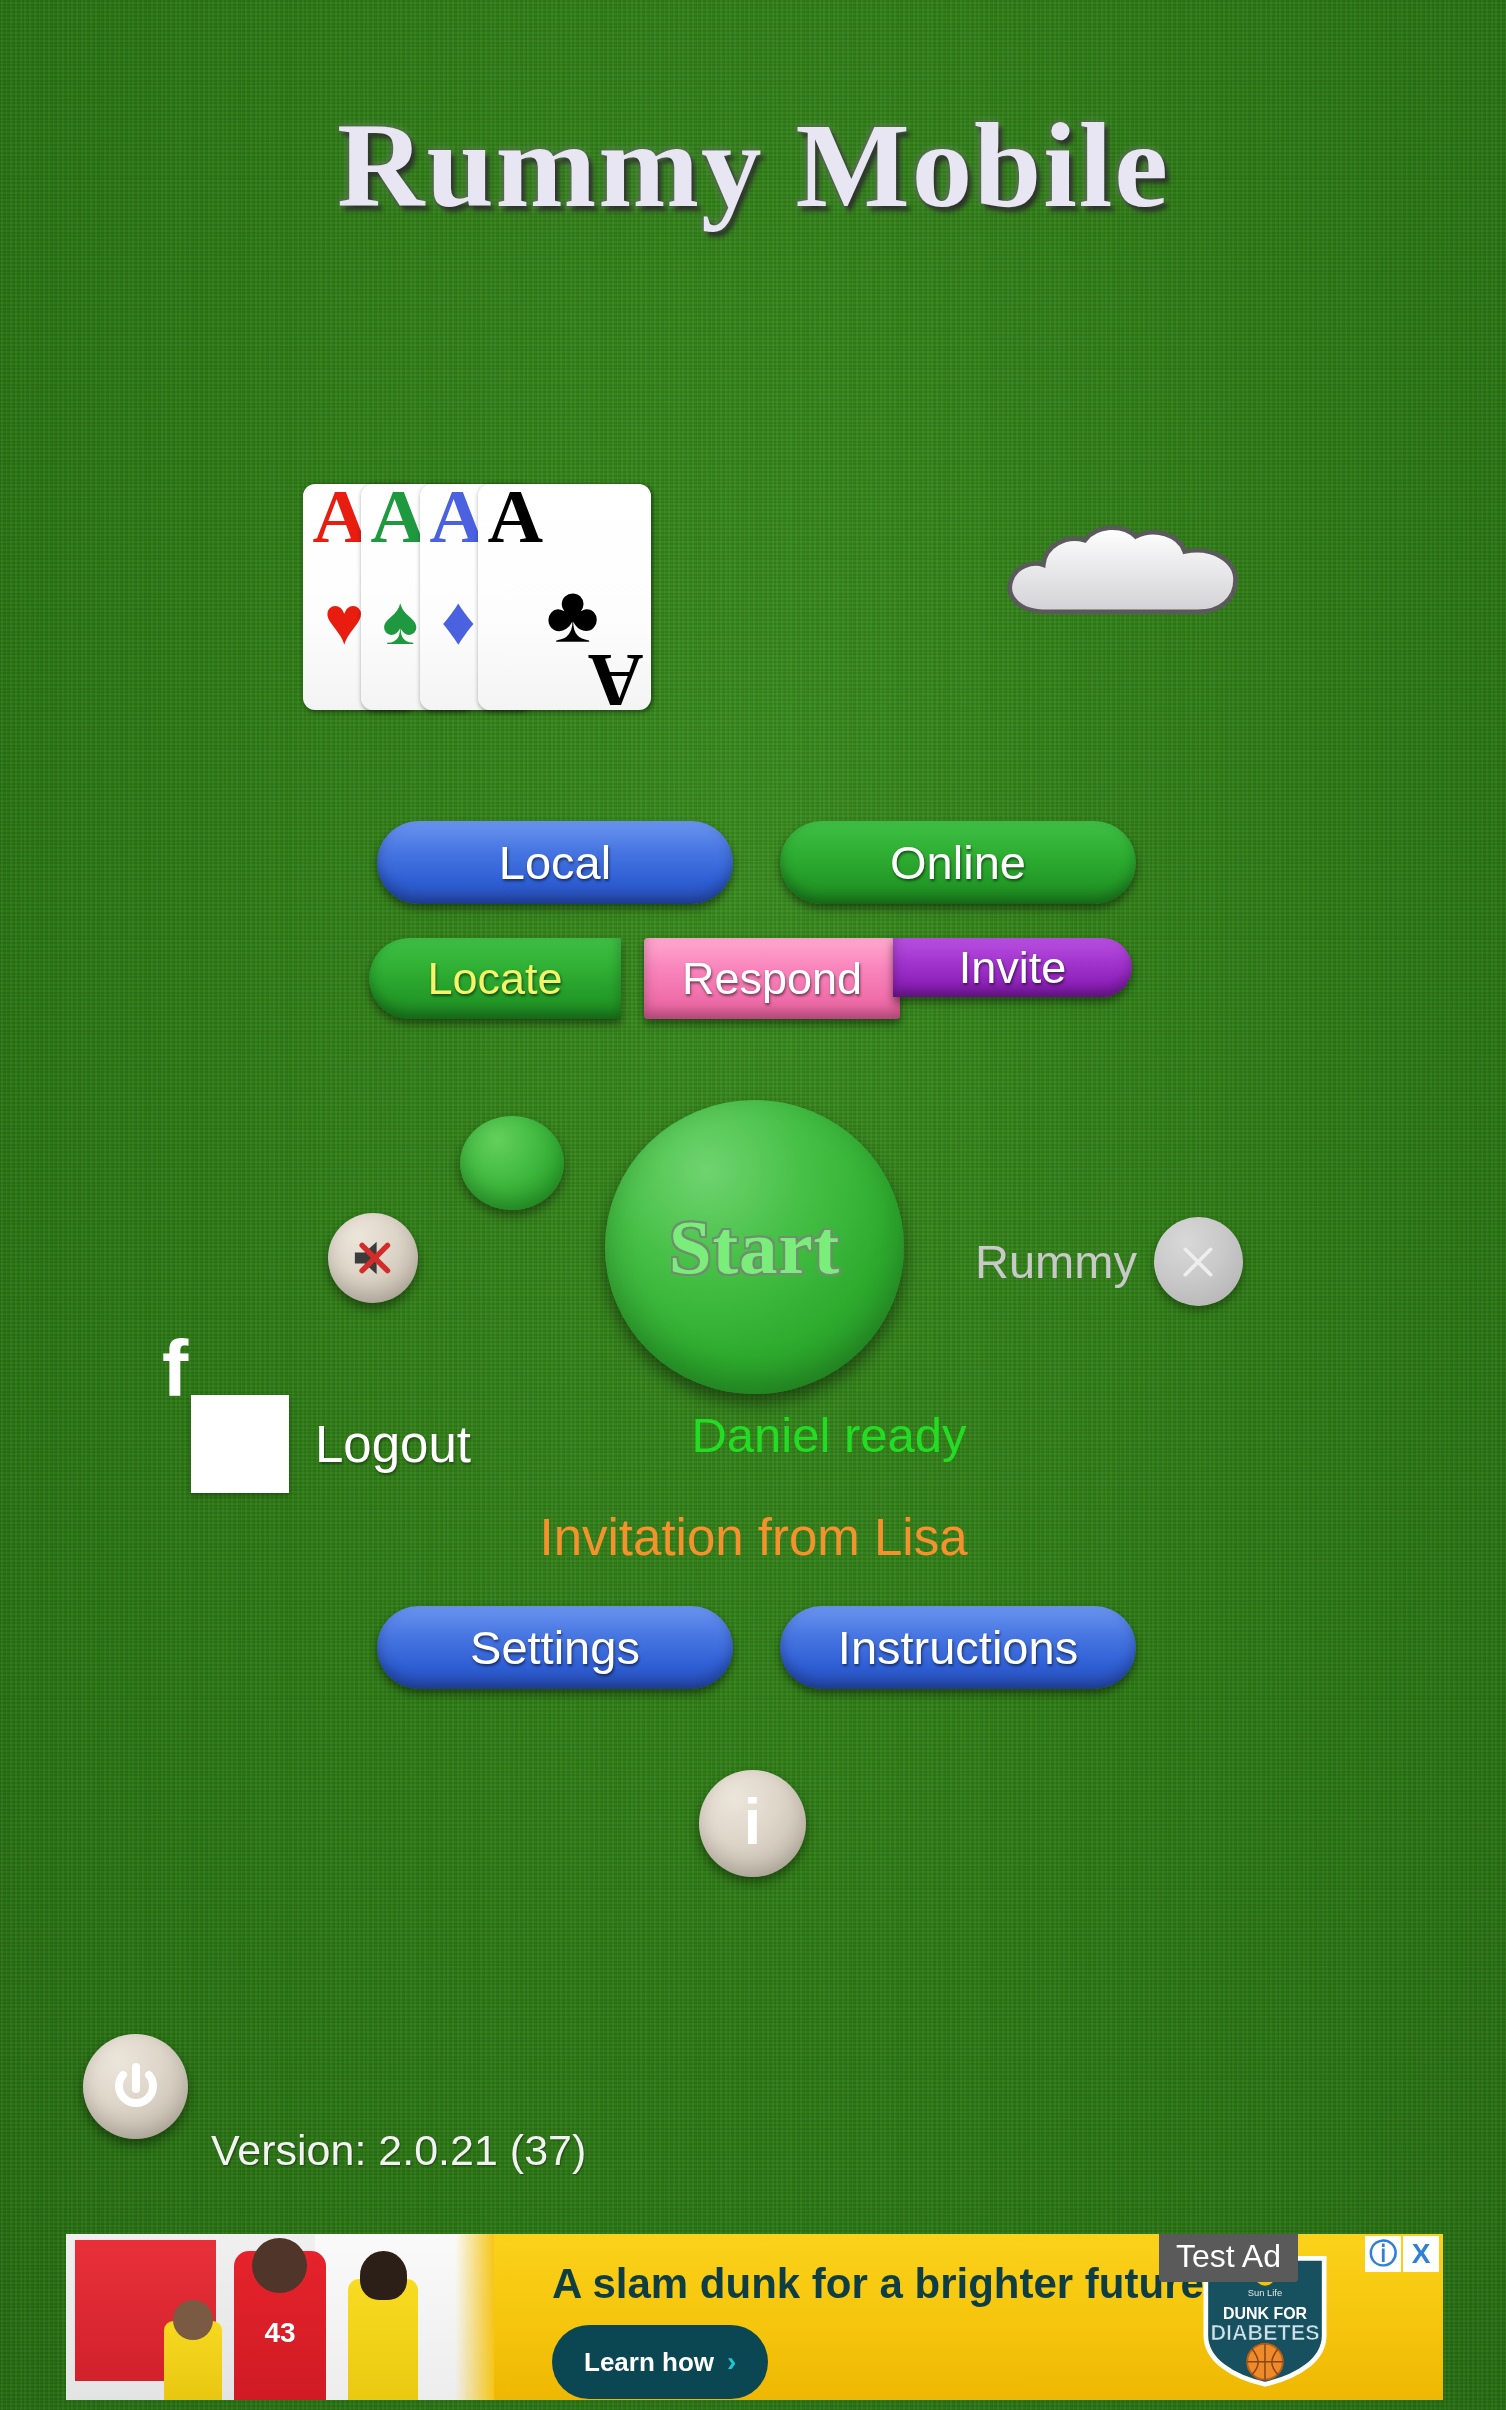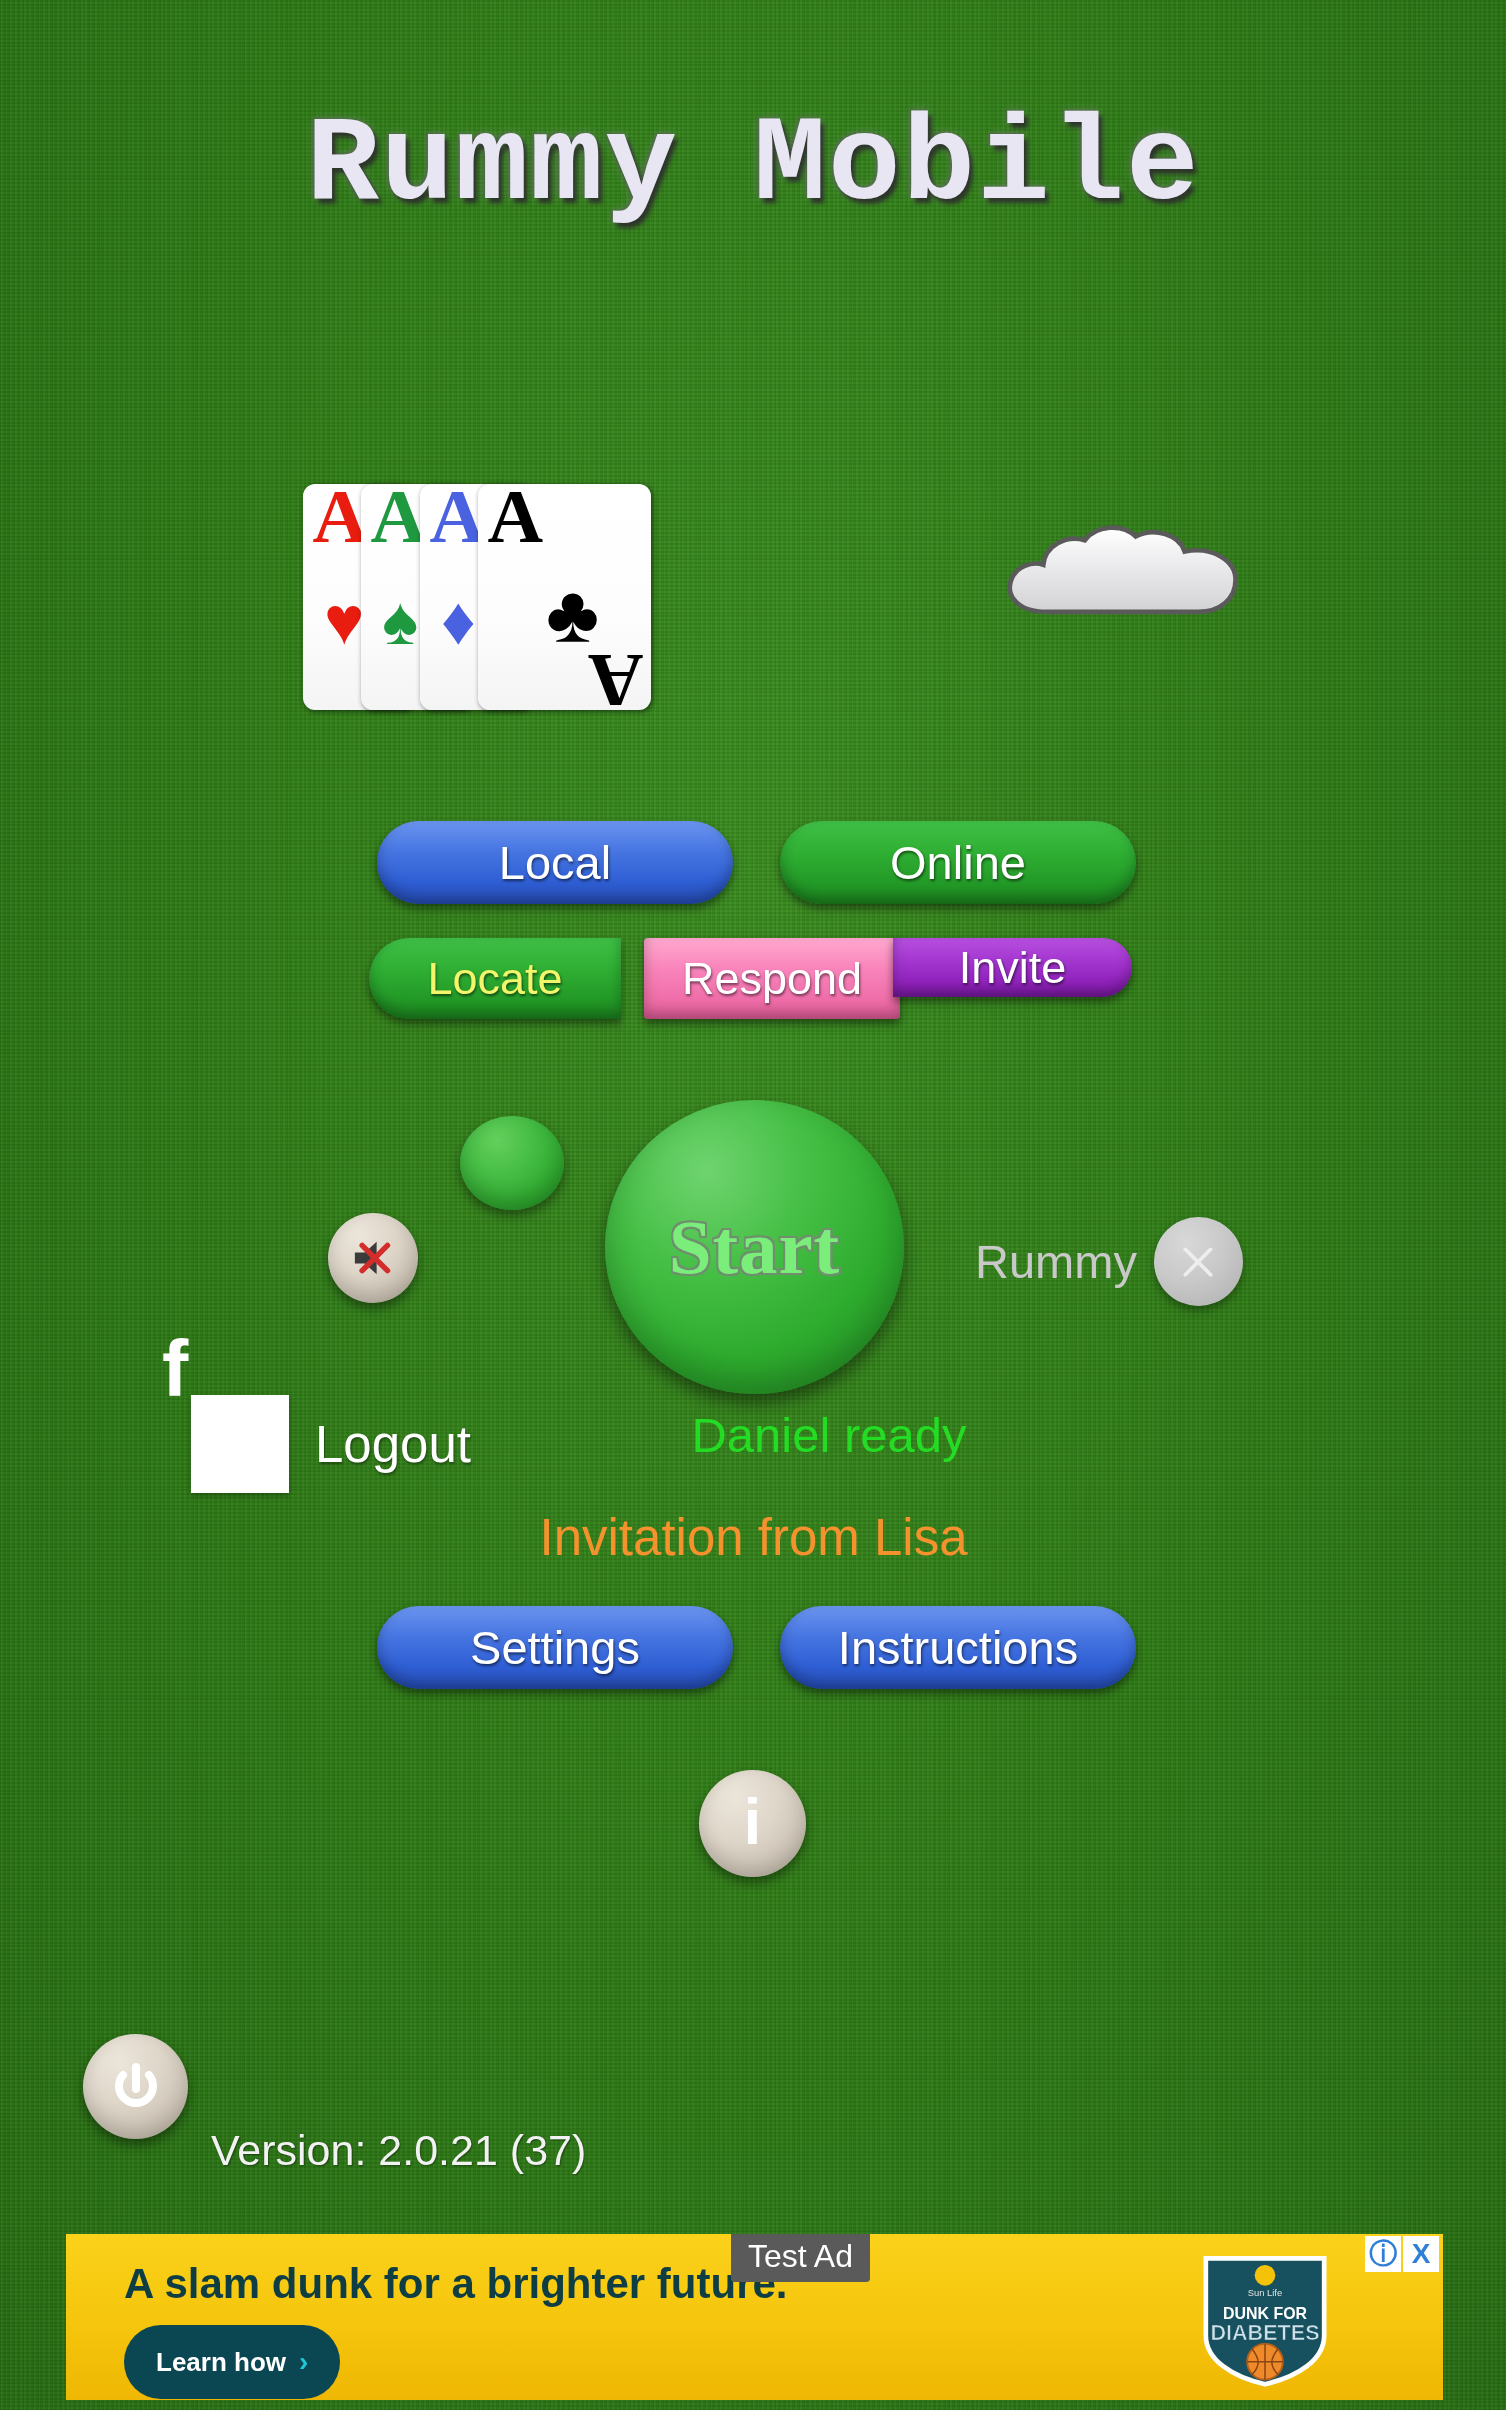--- a/index.html
+++ b/index.html
@@ -24,21 +24,21 @@
         rgba(255,255,255,0.025) 1.9px, rgba(255,255,255,0.025) 3.8px),
       radial-gradient(ellipse at 50% 35%, #3a8c1f 0%, #2d7a15 55%, #266d12 100%);
   }
 
   
   #app-title {
     position: absolute;
     top: 105px;
     left: 0; right: 0;
     text-align: center;
-    font-family: Liberation Mono, monospace;
+    font-family: Liberation Serif, serif;
     font-weight: bold;
     font-size: 121px;
     line-height: 1.0;
     letter-spacing: 1.9px;
     color: #e8e6f2;
     text-shadow:
       3.8px 4.7px 4.7px rgba(40,40,40,0.85),
       -1.9px -0.9px 2.8px rgba(90,90,90,0.6),
       0 0 9.4px rgba(160,160,170,0.45);
   }
@@ -556,20 +556,32 @@
   <svg viewBox="0 0 64 64" width="64" height="64">
     <path d="M32 12 v22" stroke="#ffffff" stroke-width="8" stroke-linecap="round" fill="none"></path>
     <path d="M19 20 a17 17 0 1 0 26 0" stroke="#ffffff" stroke-width="8" stroke-linecap="round" fill="none"></path>
   </svg>
 </div>
 
 <div id="version-label">Version: 2.0.21 (37)</div>
 
 <div id="ad-banner">
 
+  <div id="ad-photo">
+    <div class="ad-ph-bg-right"></div>
+    <div class="ad-ph-wall"></div>
+    <div class="ad-ph-kid1"></div>
+    <div class="ad-ph-kid1h"></div>
+    <div class="ad-ph-player"></div>
+    <div class="ad-ph-head"></div>
+    <div class="ad-ph-num">43</div>
+    <div class="ad-ph-kid2"></div>
+    <div class="ad-ph-kid2h"></div>
+    <div class="ad-ph-fade"></div>
+  </div>
 
   <div id="ad-body">
     <div id="ad-test-badge">Test Ad</div>
 
     <div id="ad-text-wrap">
       <div id="ad-headline">A slam dunk for a brighter future.</div>
       <div id="ad-cta">
         <span>Learn how</span>
         <span id="ad-cta-chevron">›</span>
       </div>

